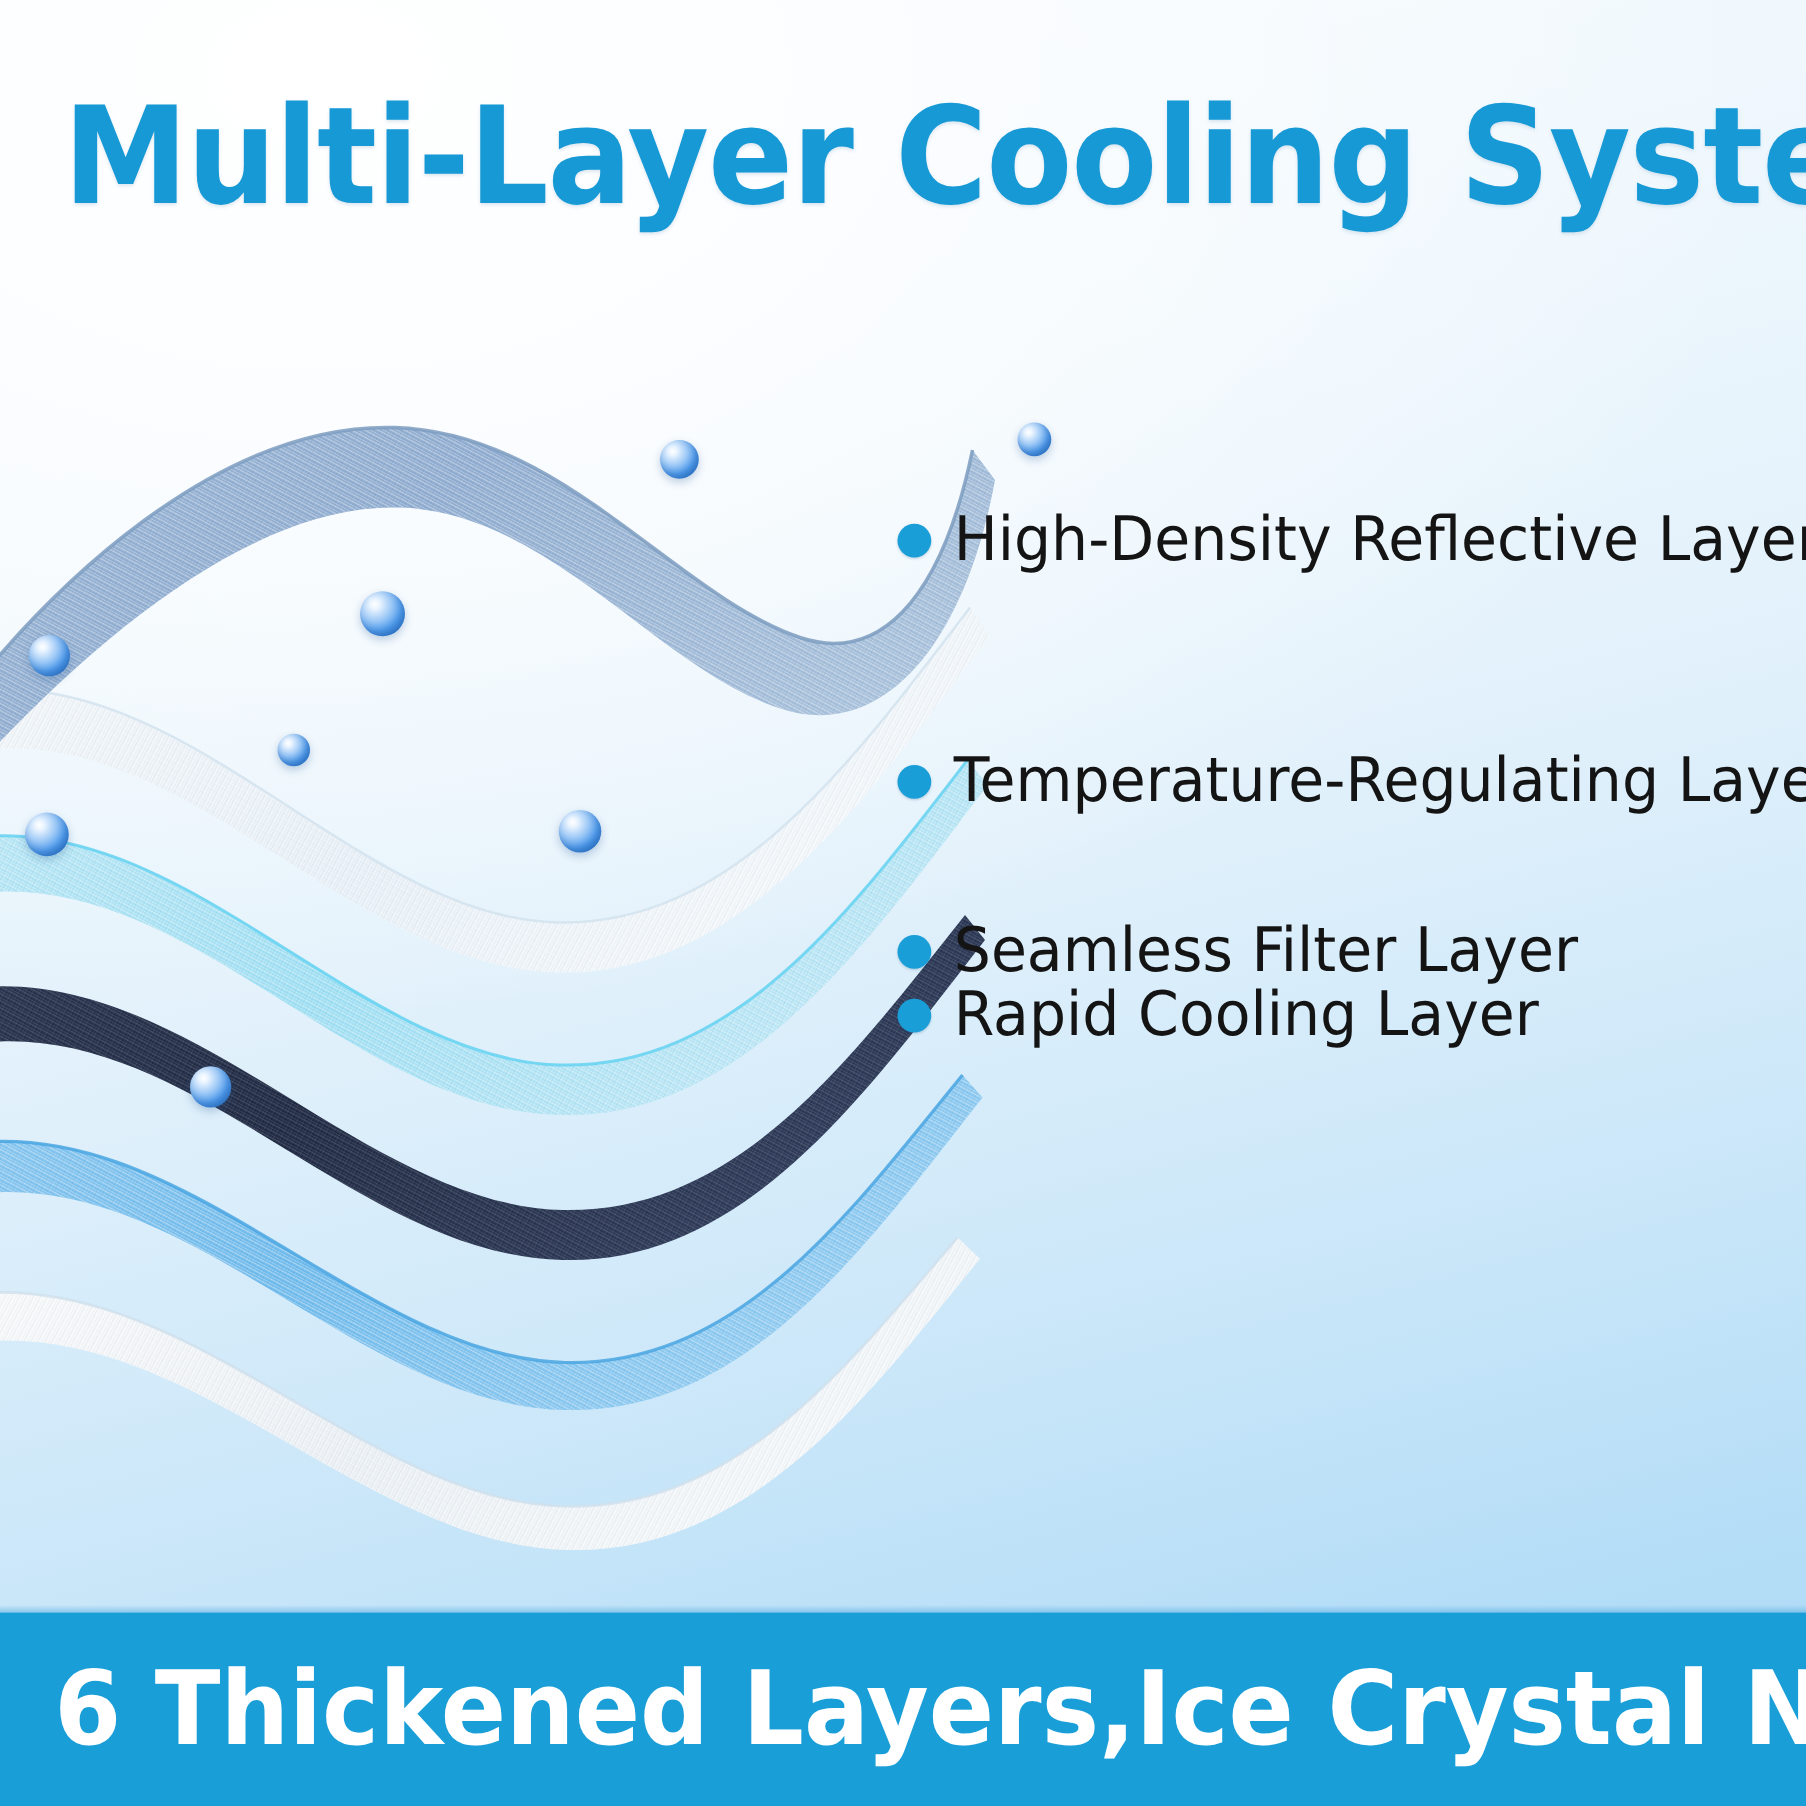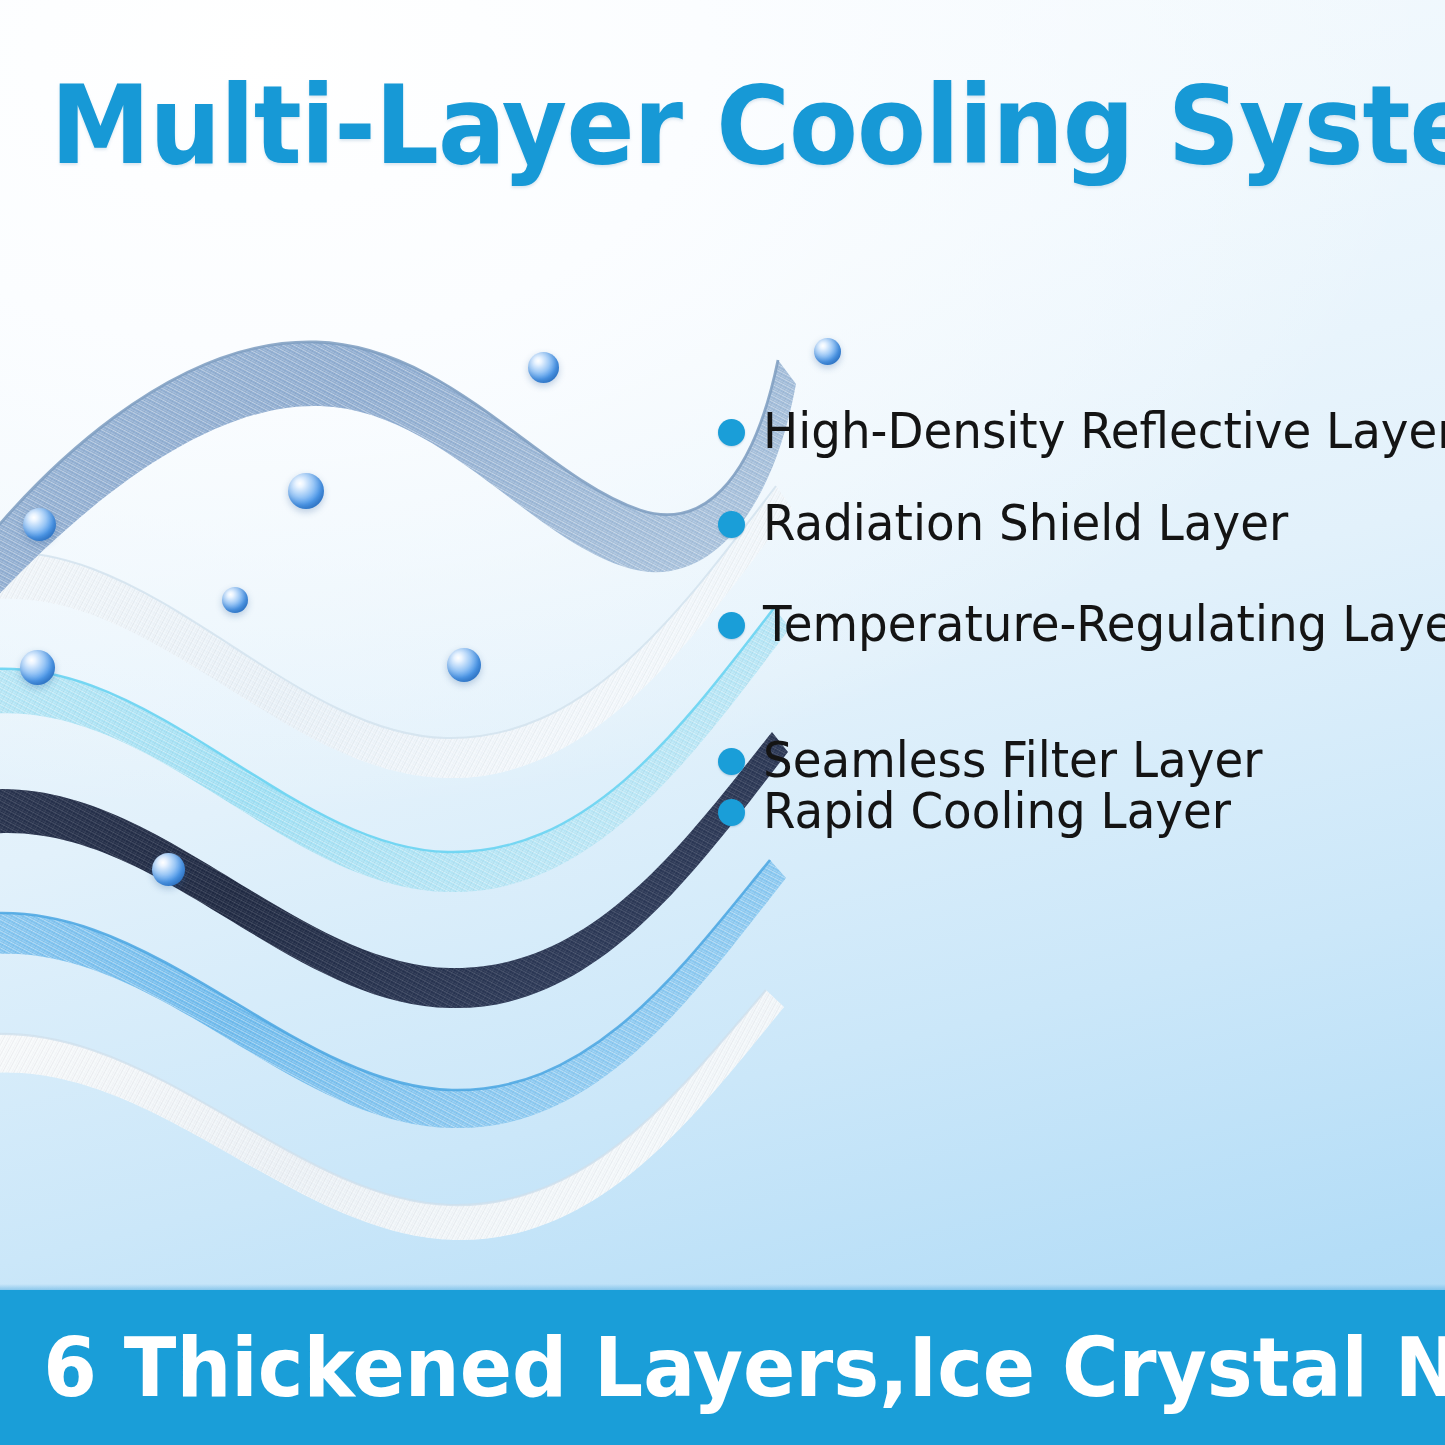--- a/index.html
+++ b/index.html
@@ -203,24 +203,20 @@
   <div class="sphere" style="left:447px;top:648px;width:34px;height:34px;"></div>
   <div class="sphere" style="left:152px;top:853px;width:33px;height:33px;"></div>
 
   <div id="legend">
 
     <div class="legend-row" style="top:401px;">
       <span class="bullet"></span>
       <span class="legend-label">High-Density Reflective Layer</span>
     </div>
 
-    <div class="legend-row" style="top:493px;">
-      <span class="bullet"></span>
-      <span class="legend-label">Radiation Shield Layer</span>
-    </div>
 
     <div class="legend-row" style="top:594px;">
       <span class="bullet"></span>
       <span class="legend-label">Temperature-Regulating Layer</span>
     </div>
 
     <div class="legend-row" style="top:730px;text-align:center;">
       <span class="bullet"></span>
       <span class="legend-label">Seamless Filter Layer</span>
     </div>

